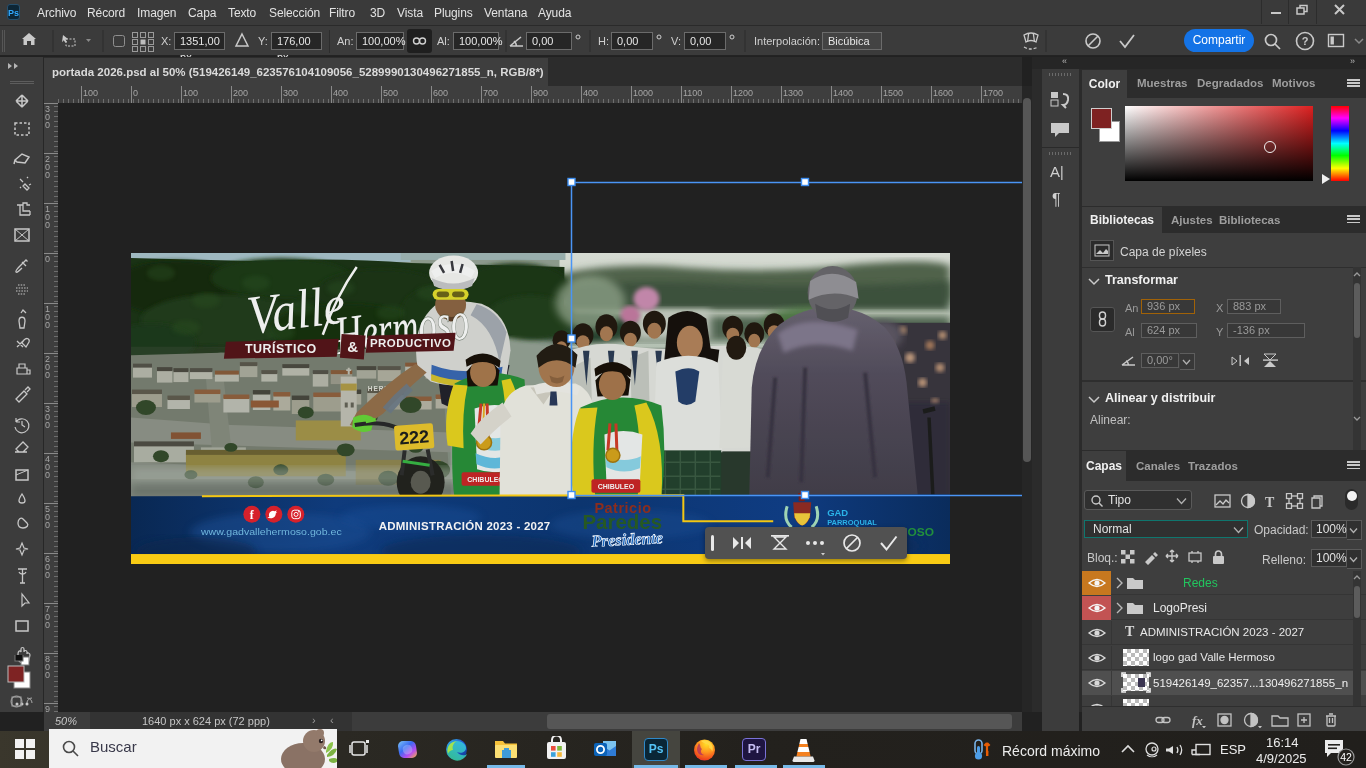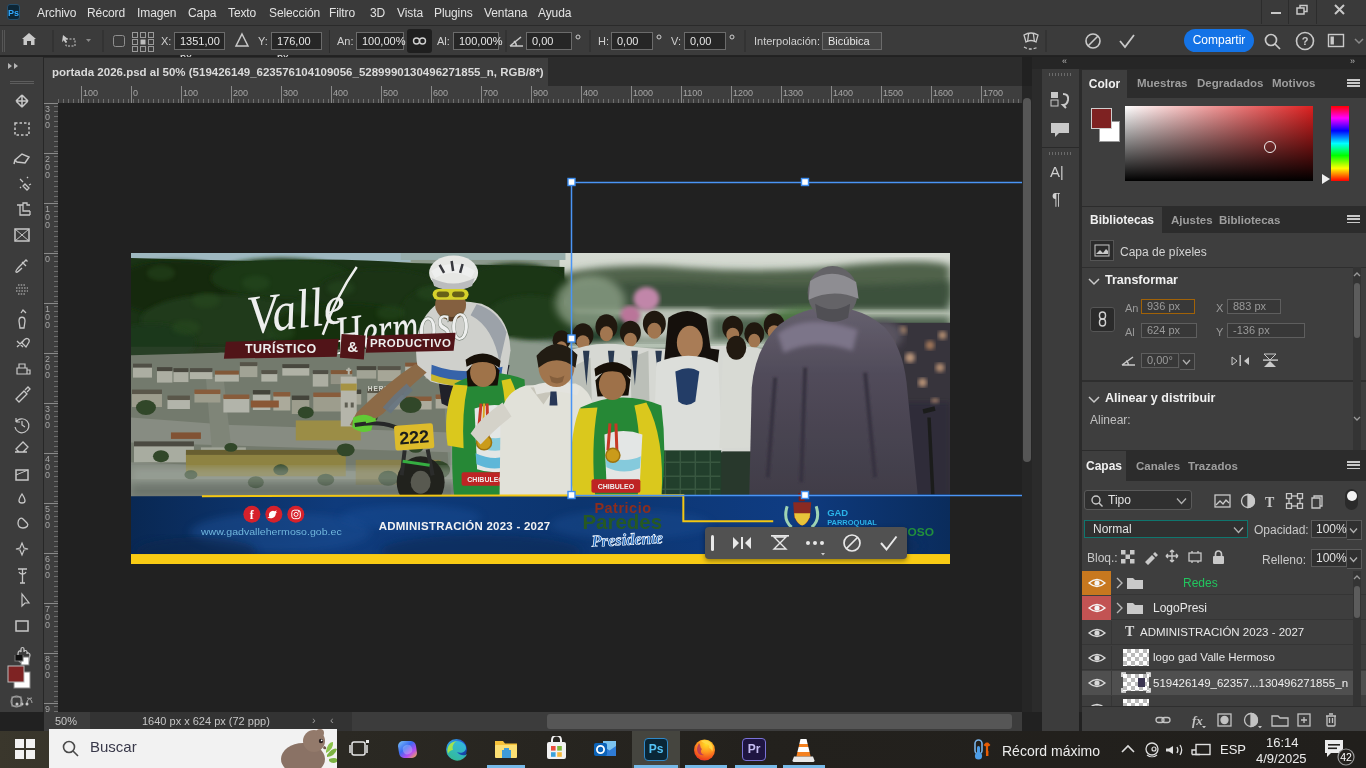--- a/index.html
+++ b/index.html
@@ -701,21 +701,21 @@
     <circle cx="147" cy="16" r="8" fill="none" stroke="#e8e8e8" stroke-width="1.7"></circle>
     <line x1="141.5" y1="21.5" x2="152.5" y2="10.5" stroke="#e8e8e8" stroke-width="1.7"></line>
     <path d="M176 16 l5.5 6.5 10 -13" fill="none" stroke="#e8e8e8" stroke-width="2"></path>
   </svg>
 </div>
 
 <div id="vscroll">
       <div id="vthumb"></div>
     </div>
 <div id="statusbar">
-  <span class="abs" style="left:11px;top:3px;">50%</span>
+  <span class="abs" style="left:11px;top:3px;font-style:italic;">50%</span>
   <div class="abs" style="left:46px;top:0;width:262px;height:19px;background:#333333;"></div>
   <span class="abs" style="left:98px;top:3px;">1640 px x 624 px (72 ppp)</span>
   <span class="abs" style="left:268px;top:2px;color:#9a9a9a;">›</span>
   <span class="abs" style="left:286px;top:2px;color:#9a9a9a;">‹</span>
   <div id="hthumb"></div>
 </div>
 
 <div id="dock">
       <div style="position:absolute;left:0;top:0;width:334px;height:12px;background:#262626;">
         <span style="position:absolute;left:30px;top:-1px;color:#b5b5b5;font-size:9px;letter-spacing:-1px;">«</span>

